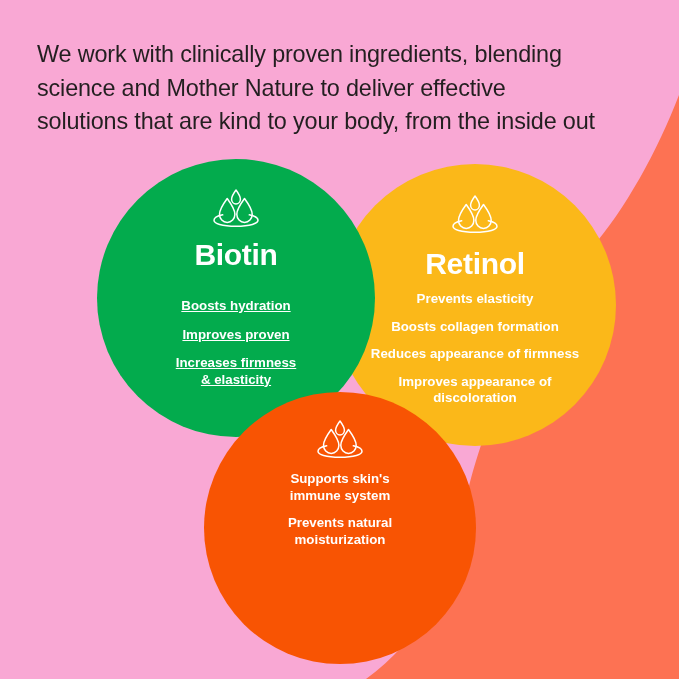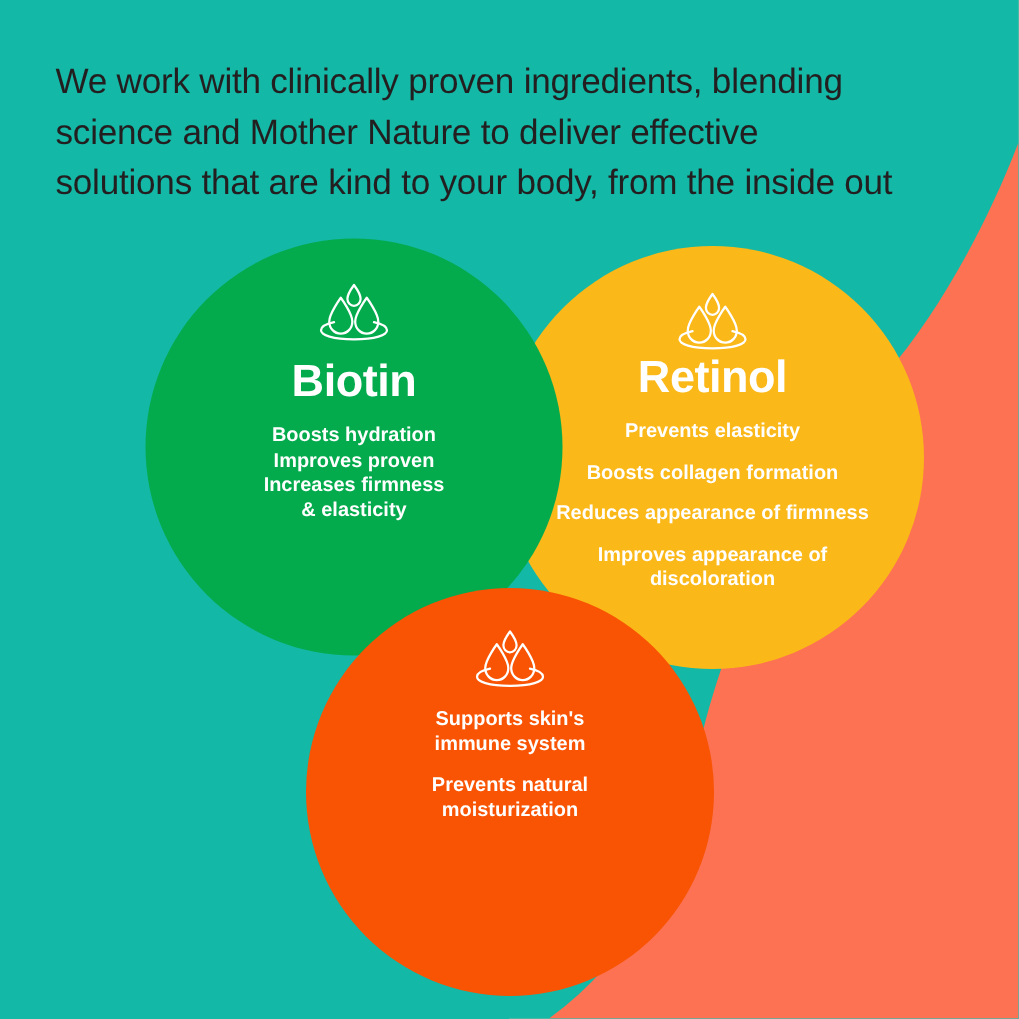--- a/index.html
+++ b/index.html
@@ -11,21 +11,21 @@
     height: 679px;
     background: #f4b3a1;
     font-family: "Liberation Sans", sans-serif;
     overflow: hidden;
   }
   .poster {
     position: relative;
     width: 679px;
     height: 679px;
     overflow: hidden;
-    background: #14b8a6;
+    background: #f9a8d4;
   }
 
   
   .bg-blob {
     position: absolute;
     left: 0;
     top: 0;
     width: 679px;
     height: 679px;
     pointer-events: none;
@@ -84,41 +84,43 @@
     background: #03ab4d;
     z-index: 3;
   }
   #circle-biotin .icon { margin-top: 26px; }
   #circle-biotin .c-title {
     font-size: 30px;
     line-height: 34px;
     margin-top: 9px;
   }
   #circle-biotin .c-list {
-    margin-top: 10px;
+    margin-top: 26px;
+    gap: 12px;
+    text-decoration: underline;
   }
   #circle-biotin .c-item {
     font-size: 13.3px;
     line-height: 16.5px;
   }
 
   
   #circle-retinol {
     left: 334px;
     top: 164px;
     width: 282px;
     height: 282px;
     background: #fbb819;
     z-index: 2;
   }
   #circle-retinol .icon { margin-top: 27px; }
   #circle-retinol .c-title {
     font-size: 30px;
     line-height: 34px;
-    margin-top: 0;
+    margin-top: 12px;
   }
   #circle-retinol .c-list {
     margin-top: 10px;
     gap: 11px;
   }
   #circle-retinol .c-item {
     font-size: 13.3px;
     line-height: 16.5px;
   }
 

